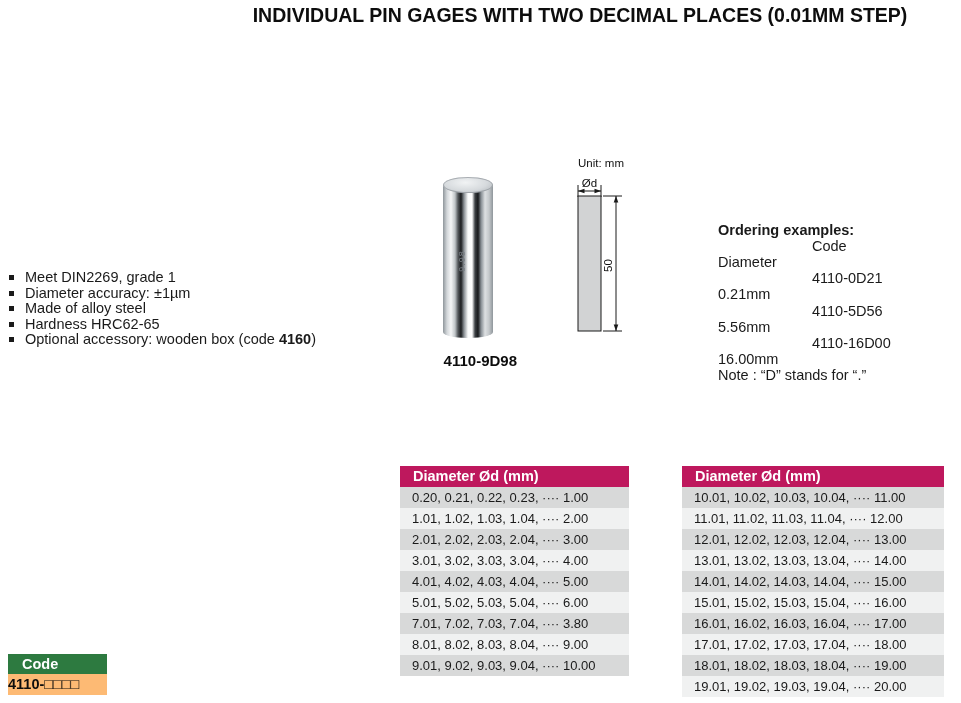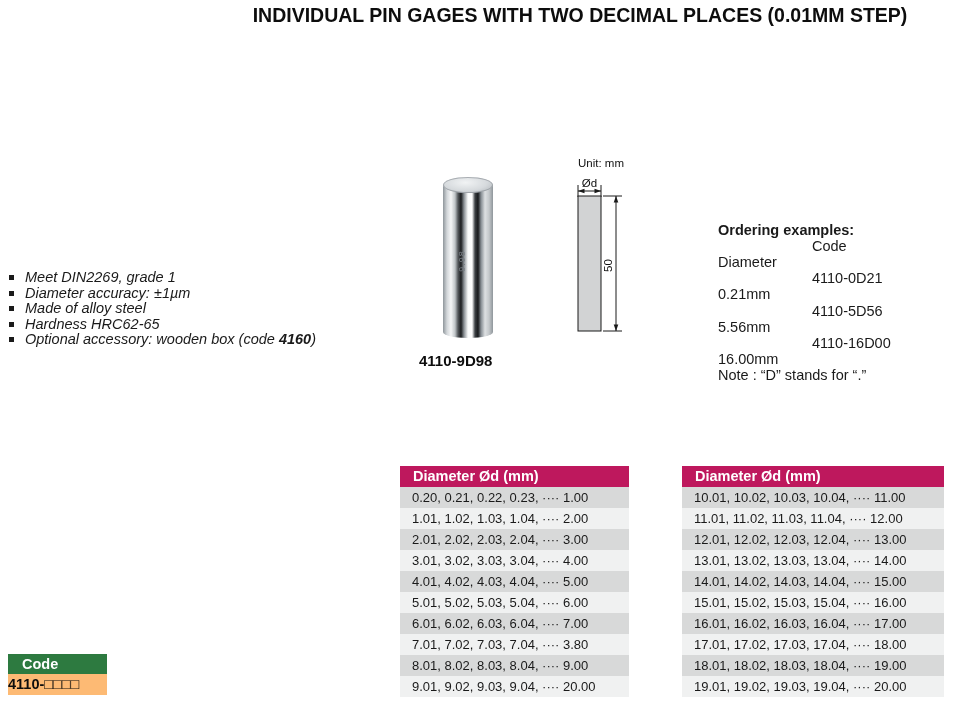--- a/index.html
+++ b/index.html
@@ -11,21 +11,21 @@
 
   
   .title {
     position:absolute; top:4px; left:205px; width:750px;
     text-align:center; font-size:19.5px; font-weight:bold; color:#0d0d0d;
   }
 
   
   .features {
     position:absolute; left:8px; top:270px; margin:0; padding:0;
-    list-style:none; font-size:14.5px; color:#1a1a1a;font-style:italic;
+    list-style:none; font-size:14.5px; color:#1a1a1a;
   }
   .features li { position:relative; padding-left:17px; line-height:15.6px; white-space:nowrap; }
   .features li .bullet {
     position:absolute; left:1px; top:5px; width:5px; height:5px; background:#1a1a1a;
   }
   .features .bold { font-weight:bold; }
 
   
   .pin { position:absolute; left:443px; top:177px; width:50px; height:161px; }
   .pin-cap {
@@ -41,21 +41,21 @@
       #1b1d1f 36%, #8a9095 42%, #fafbfb 50%, #ffffff 58%, #3e4246 64%,
       #17191b 70%, #868d93 76%, #dde0e2 84%, #c4c8cb 92%, #8f969b 100%);
   }
   .pin-engraving {
     position:absolute; left:38%; top:52%;
     transform:translate(-50%,-50%) rotate(-90deg);
     font-size:9px; letter-spacing:1px; color:#777d84;
   }
   .pin-label {
     position:absolute; left:419px; top:352px; width:98px;
-    text-align:left; font-size:15px; font-weight:bold; color:#0d0d0d;
+    text-align:right; font-size:15px; font-weight:bold; color:#0d0d0d;
   }
 
   
   .drawing { position:absolute; left:568px; top:150px; }
   .drawing line, .drawing rect { stroke:#1a1a1a; stroke-width:1; }
   .drawing .d-text { font-size:11.5px; fill:#111; font-family:"Liberation Sans","DejaVu Sans",sans-serif; }
   .drawing .arrow { fill:#1a1a1a; stroke:none; }
 
   
   .ordering { position:absolute; left:718px; top:222px; font-size:14.5px; line-height:16.2px; color:#1a1a1a; }
@@ -160,24 +160,23 @@
 
   <div class="dtable dtable-1">
     <div class="thead">Diameter Ød (mm)</div>
     <div class="trows">
       <div class="trow">0.20, 0.21, 0.22, 0.23, ···· 1.00</div>
       <div class="trow">1.01, 1.02, 1.03, 1.04, ···· 2.00</div>
       <div class="trow">2.01, 2.02, 2.03, 2.04, ···· 3.00</div>
       <div class="trow">3.01, 3.02, 3.03, 3.04, ···· 4.00</div>
       <div class="trow">4.01, 4.02, 4.03, 4.04, ···· 5.00</div>
       <div class="trow">5.01, 5.02, 5.03, 5.04, ···· 6.00</div>
-      <div class="trow">6.01, 6.02, 6.03, 6.04, ···· 7.00</div>
       <div class="trow">7.01, 7.02, 7.03, 7.04, ···· 3.80</div>
       <div class="trow">8.01, 8.02, 8.03, 8.04, ···· 9.00</div>
-      <div class="trow">9.01, 9.02, 9.03, 9.04, ···· 20.00</div>
+      <div class="trow">9.01, 9.02, 9.03, 9.04, ···· 10.00</div>
     </div>
   </div>
 
   <div class="dtable dtable-2">
     <div class="thead">Diameter Ød (mm)</div>
     <div class="trows">
       <div class="trow">10.01, 10.02, 10.03, 10.04, ···· 11.00</div>
       <div class="trow">11.01, 11.02, 11.03, 11.04, ···· 12.00</div>
       <div class="trow">12.01, 12.02, 12.03, 12.04, ···· 13.00</div>
       <div class="trow">13.01, 13.02, 13.03, 13.04, ···· 14.00</div>

